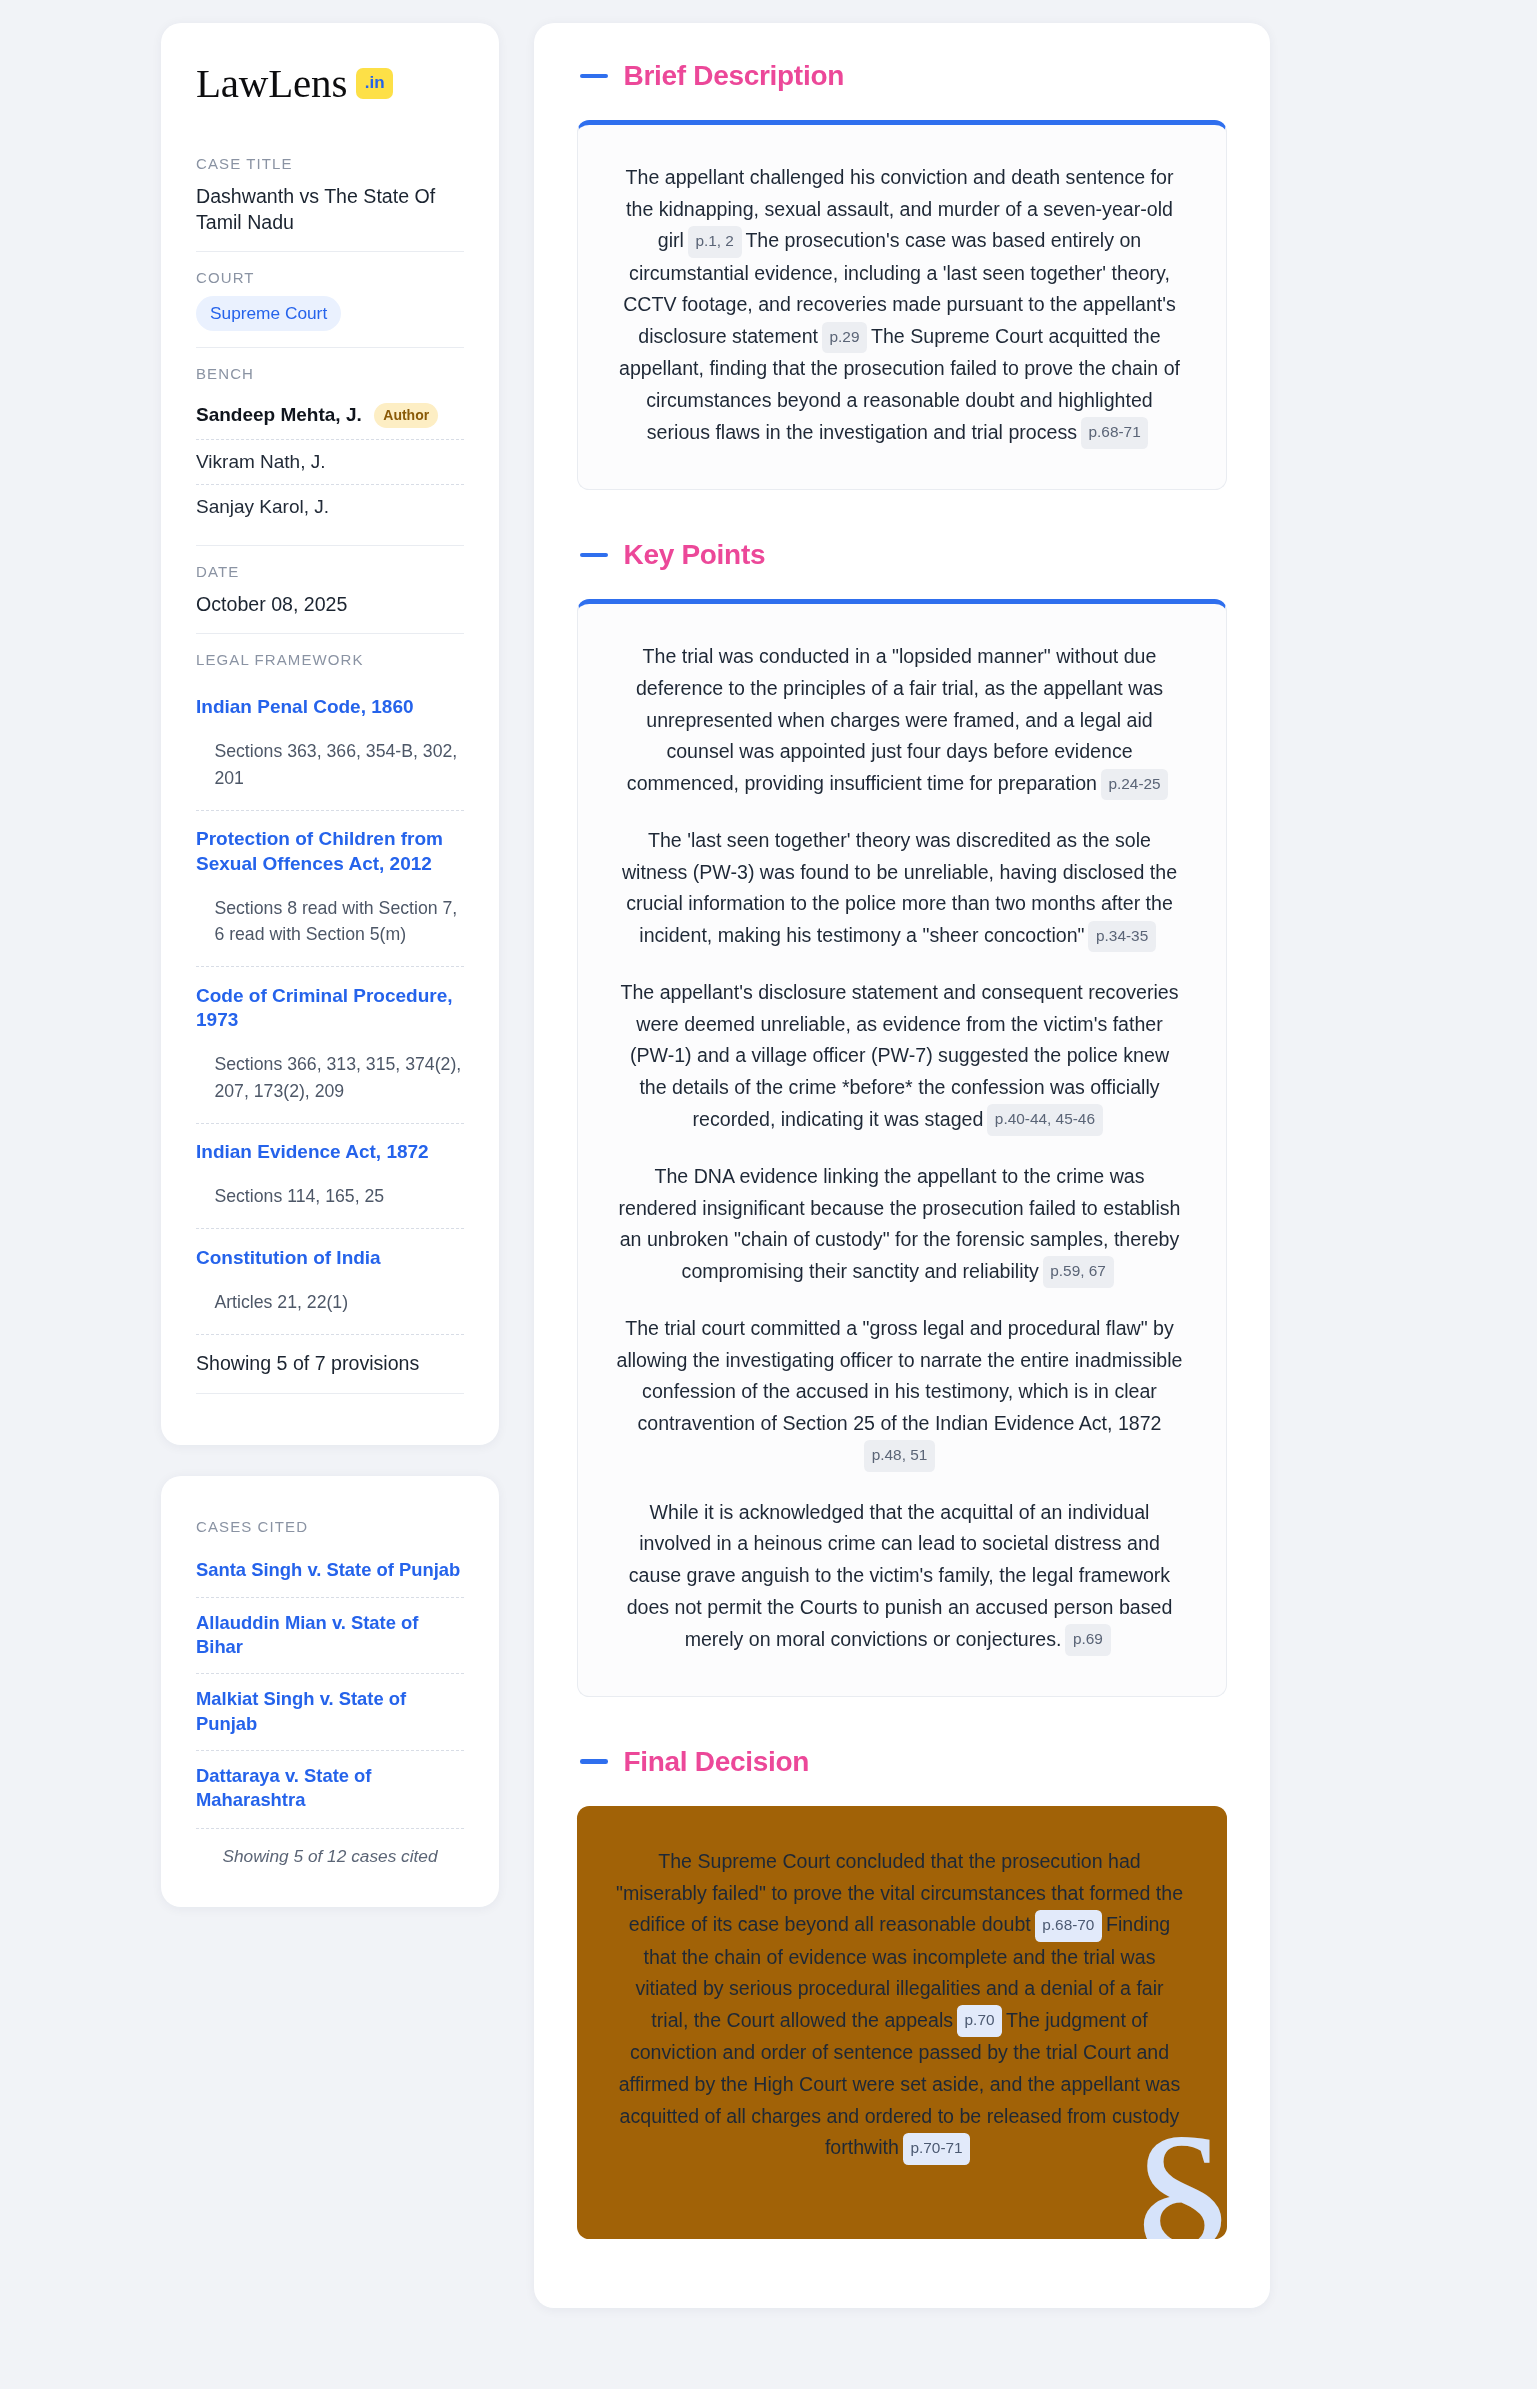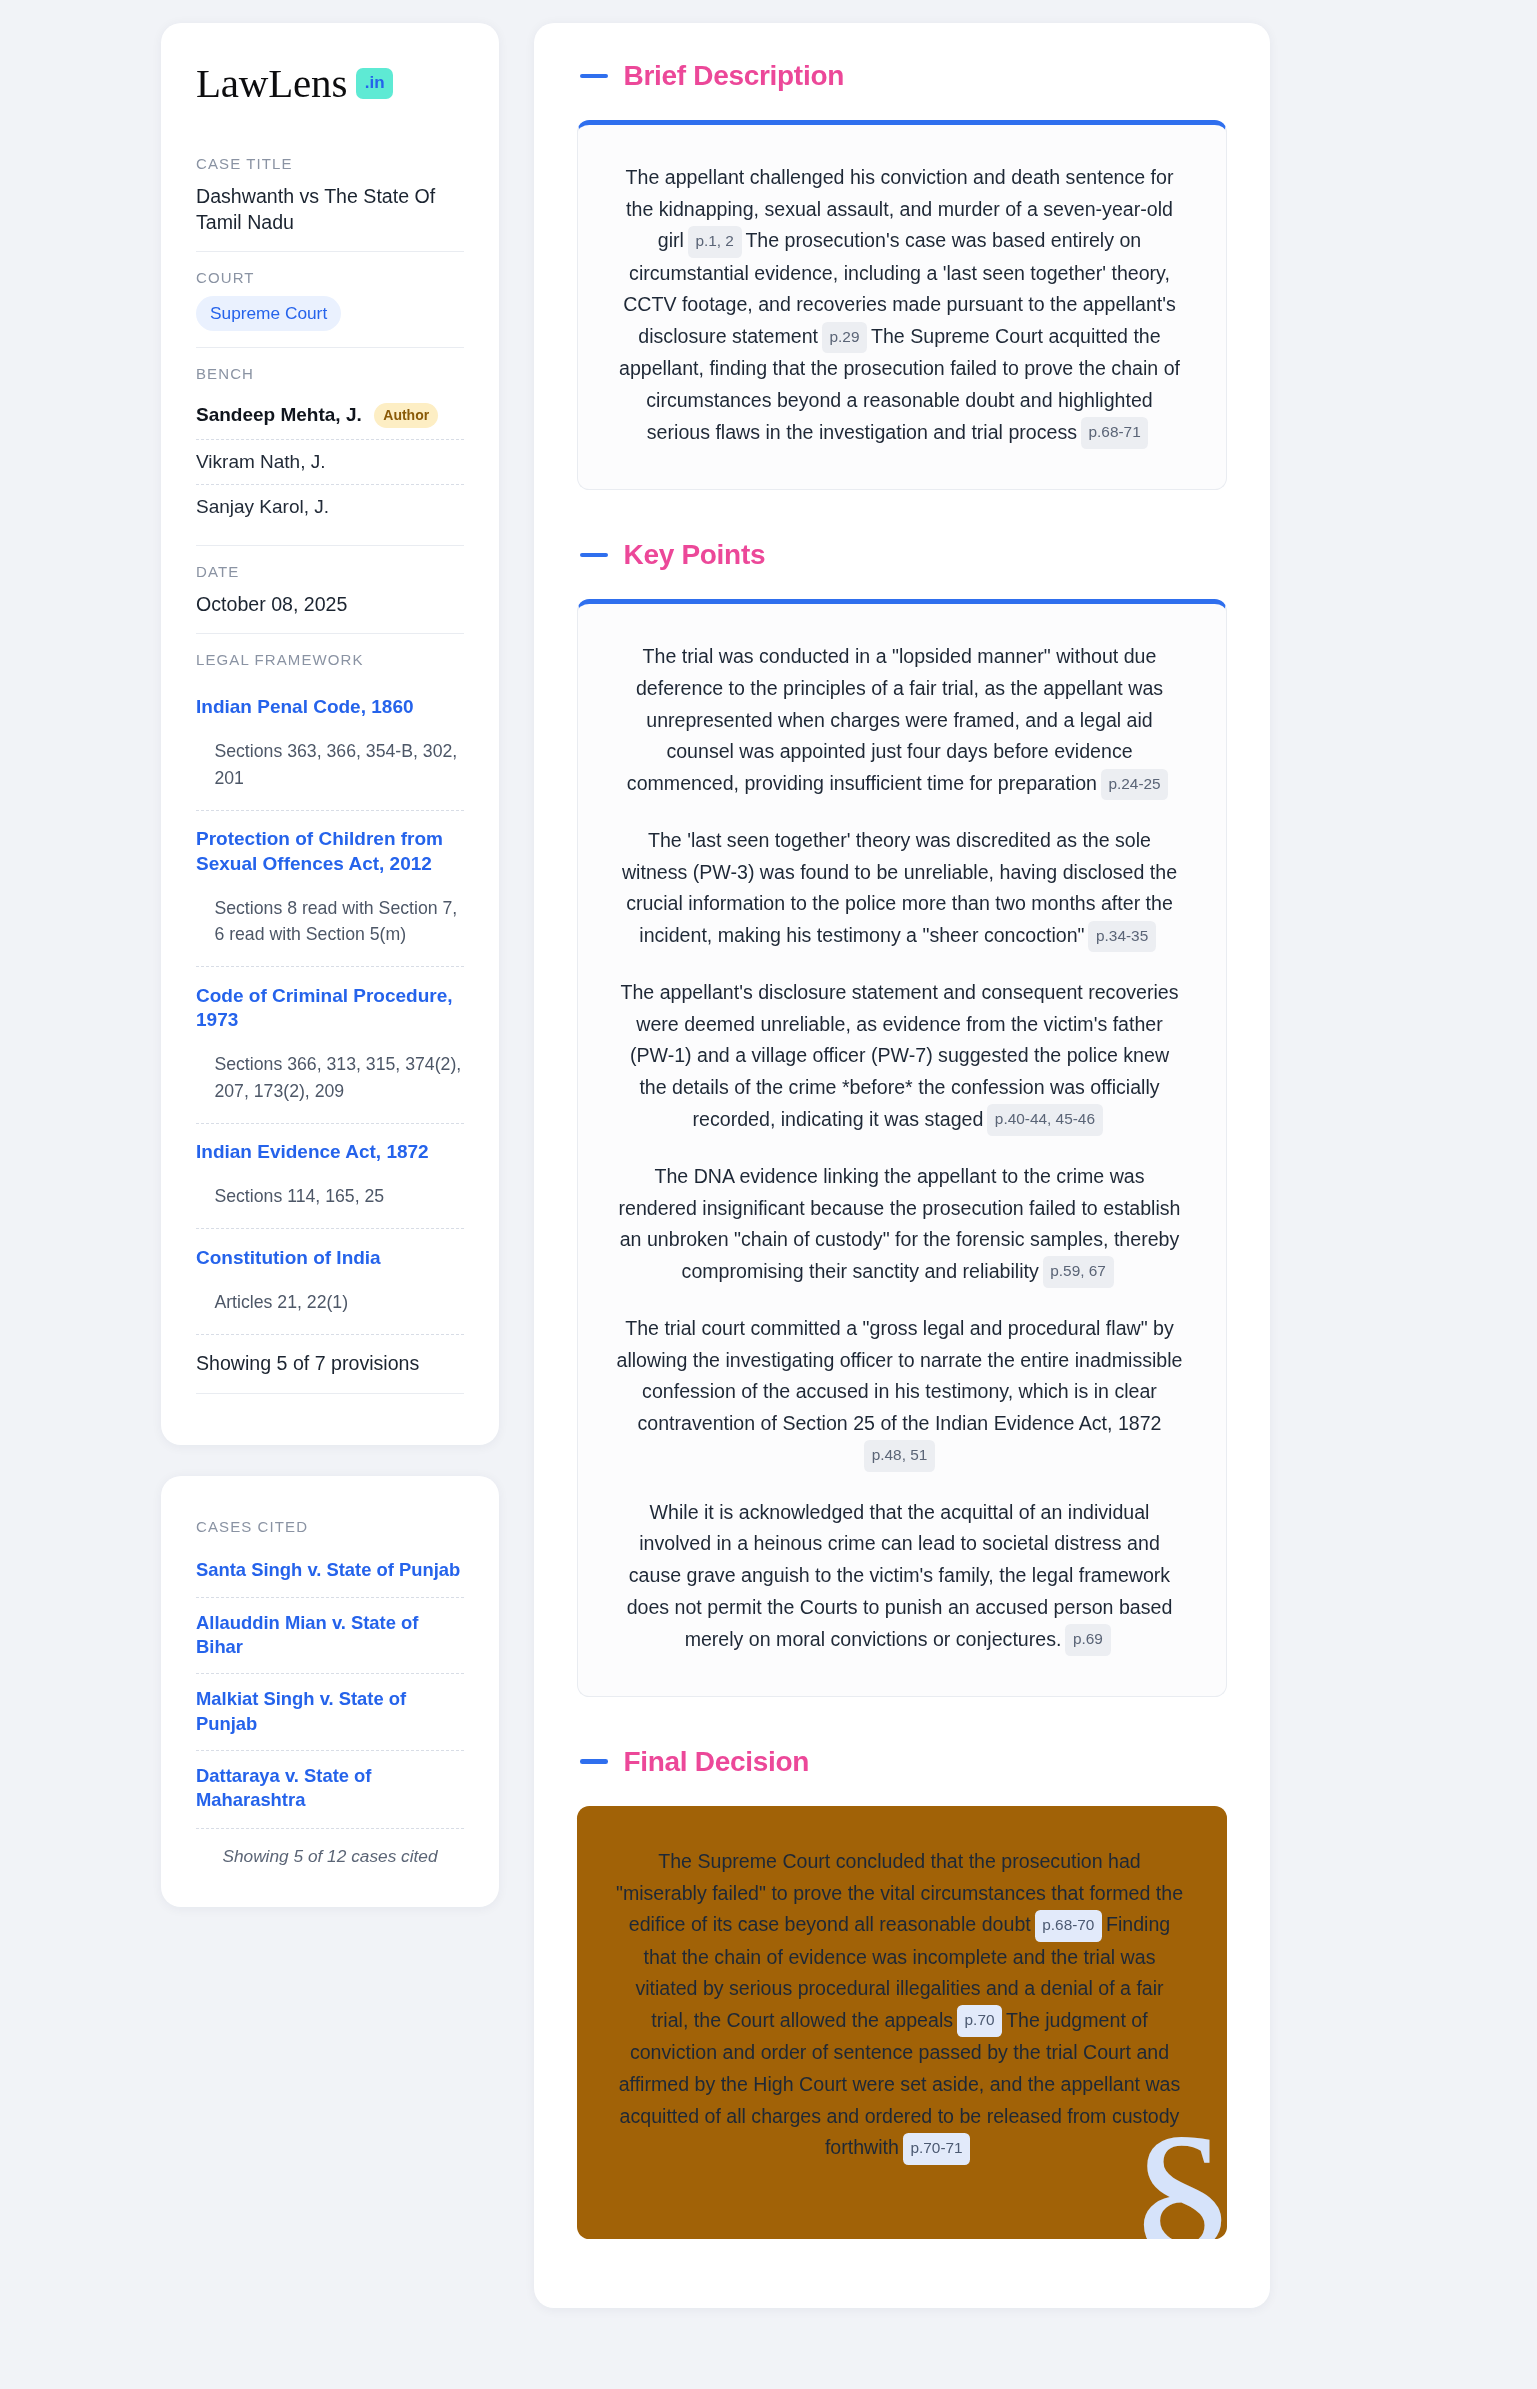--- a/index.html
+++ b/index.html
@@ -44,21 +44,21 @@
     margin-bottom: 51px;
   }
   .brand-name {
     font-family: "Liberation Serif", serif;
     font-size: 41px;
     line-height: 1;
     color: #0d0d0f;
     letter-spacing: -0.2px;
   }
   .brand-tld {
-    background: #5eead4;
+    background: #fde047;
     color: #2563eb;
     font-size: 17px;
     font-weight: bold;
     border-radius: 7px;
     padding: 5.4px 8.5px 6.1px 8.5px;
     margin-top: 4.6px;
   }
 
   .field { padding-bottom: 15.4px; }
   .field + .field { border-top: 0.8px solid #e9ecf1; padding-top: 17px; }

